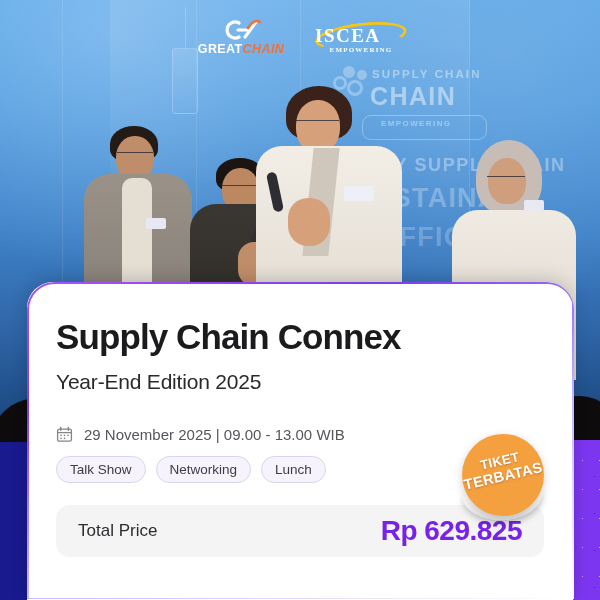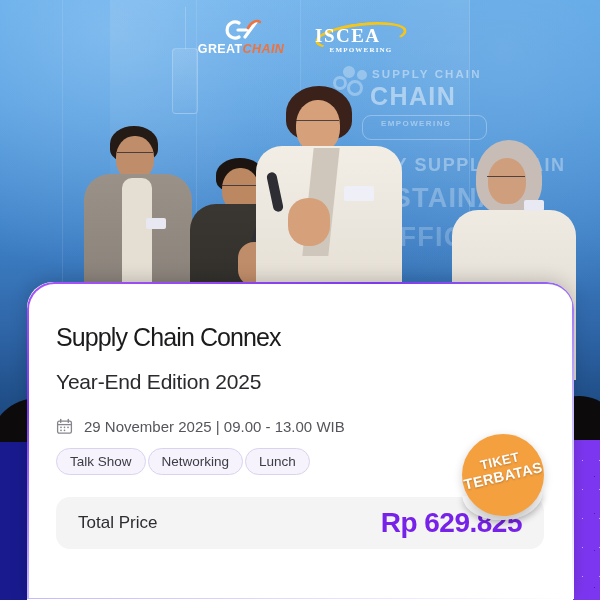--- a/index.html
+++ b/index.html
@@ -215,36 +215,36 @@
     content:""; position:absolute; left:-1.5px; top:-1.5px; right:-1.5px; bottom:0;
     border-radius:27px 27px 0 0; padding:1.5px;
     background:linear-gradient(160deg,#a855f7 0%, #7c3aed 25%, #c4b5fd 60%, #ffffff 100%);
     -webkit-mask:linear-gradient(#000 0 0) content-box, linear-gradient(#000 0 0);
     -webkit-mask-composite:xor; mask-composite:exclude;
     pointer-events:none;
   }
   .card-inner{ position:relative; padding:34px 28px 0 28px; z-index:2; }
 
   .title{
-    font-size:25px; font-weight:400; color:#1b1b1d; letter-spacing:-0.9px;
+    font-size:35px; font-weight:700; color:#1b1b1d; letter-spacing:-0.9px;
     line-height:40px;
   }
   .subtitle{
     margin-top:13px; font-size:21px; font-weight:400; color:#2a2a2e;
     letter-spacing:-0.2px;
   }
 
-  .meta{ margin-top:24px;text-align:center; }
+  .meta{ margin-top:32px;text-align:center; }
   .meta-row{
     display:flex; align-items:center; gap:11px; margin-bottom:9px;
     font-size:15px; color:#55565c;
   }
   .meta-row .ic{ width:17px; height:17px; flex:0 0 17px; display:block; }
 
-  .chips{ display:flex; gap:2px; margin-top:13px; }
+  .chips{ display:flex; gap:10px; margin-top:13px; }
   .chip{
     border:1px solid #d9d3ef; background:#f6f3fd; border-radius:14px;
     padding:5px 13px; font-size:13.5px; color:#3d3d44;
   }
 
   .price{
     margin-top:22px; background:#f4f4f5; border-radius:14px;
     height:52px; display:flex; align-items:center; justify-content:space-between;
     padding:0 22px;
   }

